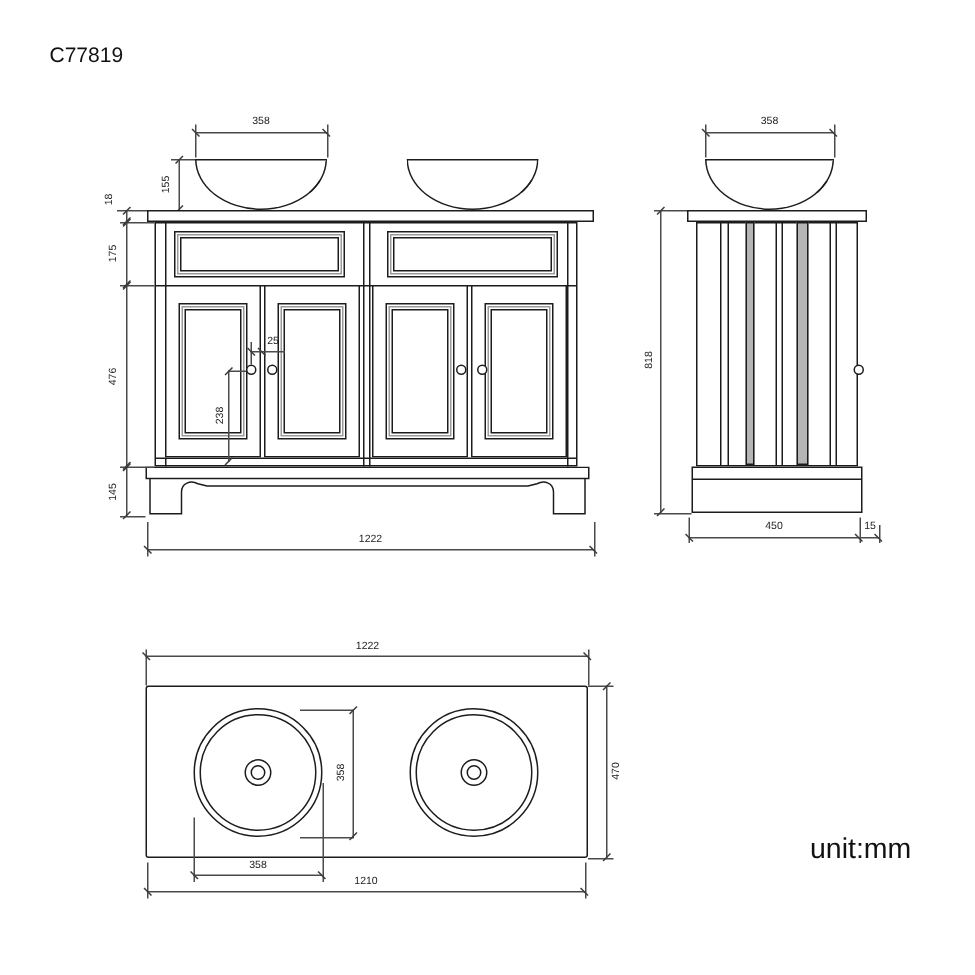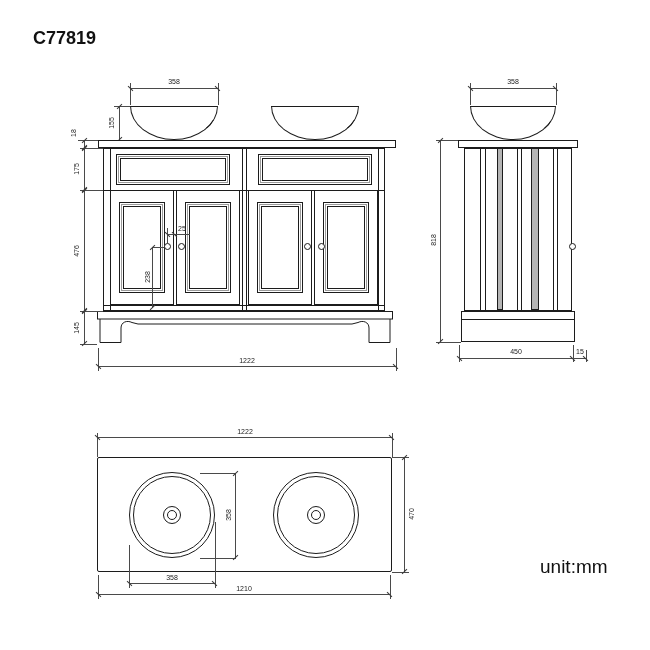--- a/index.html
+++ b/index.html
@@ -1,18 +1,18 @@
 <!DOCTYPE html>
 <html><head>
 <meta charset="utf-8">
 <style>
   html,body{margin:0;padding:0;background:#fff;}
   #canvas{position:relative;width:650px;height:650px;background:#ffffff;
           font-family:"Liberation Sans",sans-serif;color:#111;overflow:hidden;}
-  .title{position:absolute;font-size:18px;font-weight:700;color:#111;}
+  .title{position:absolute;font-size:14px;font-weight:400;color:#111;}
   .unit{position:absolute;font-size:19px;color:#111;}
   
   .r{position:absolute;border:1px solid #1c1c1c;background:#fff;box-sizing:border-box;}
   .hl{position:absolute;height:1px;background:#1c1c1c;}
   .vl{position:absolute;width:1px;background:#1c1c1c;}
   .dh{position:absolute;height:1px;background:#4a4a4a;}
   .dv{position:absolute;width:1px;background:#4a4a4a;}
   .dh i{position:absolute;width:1px;height:7px;background:#3a3a3a;top:-3px;transform:rotate(-45deg);}
   .dh .ta{left:0;} .dh .tb{right:0;} .dh .tm{left:7px;}
   .dv i{position:absolute;height:1px;width:7px;background:#3a3a3a;left:-3px;transform:rotate(-45deg);}

